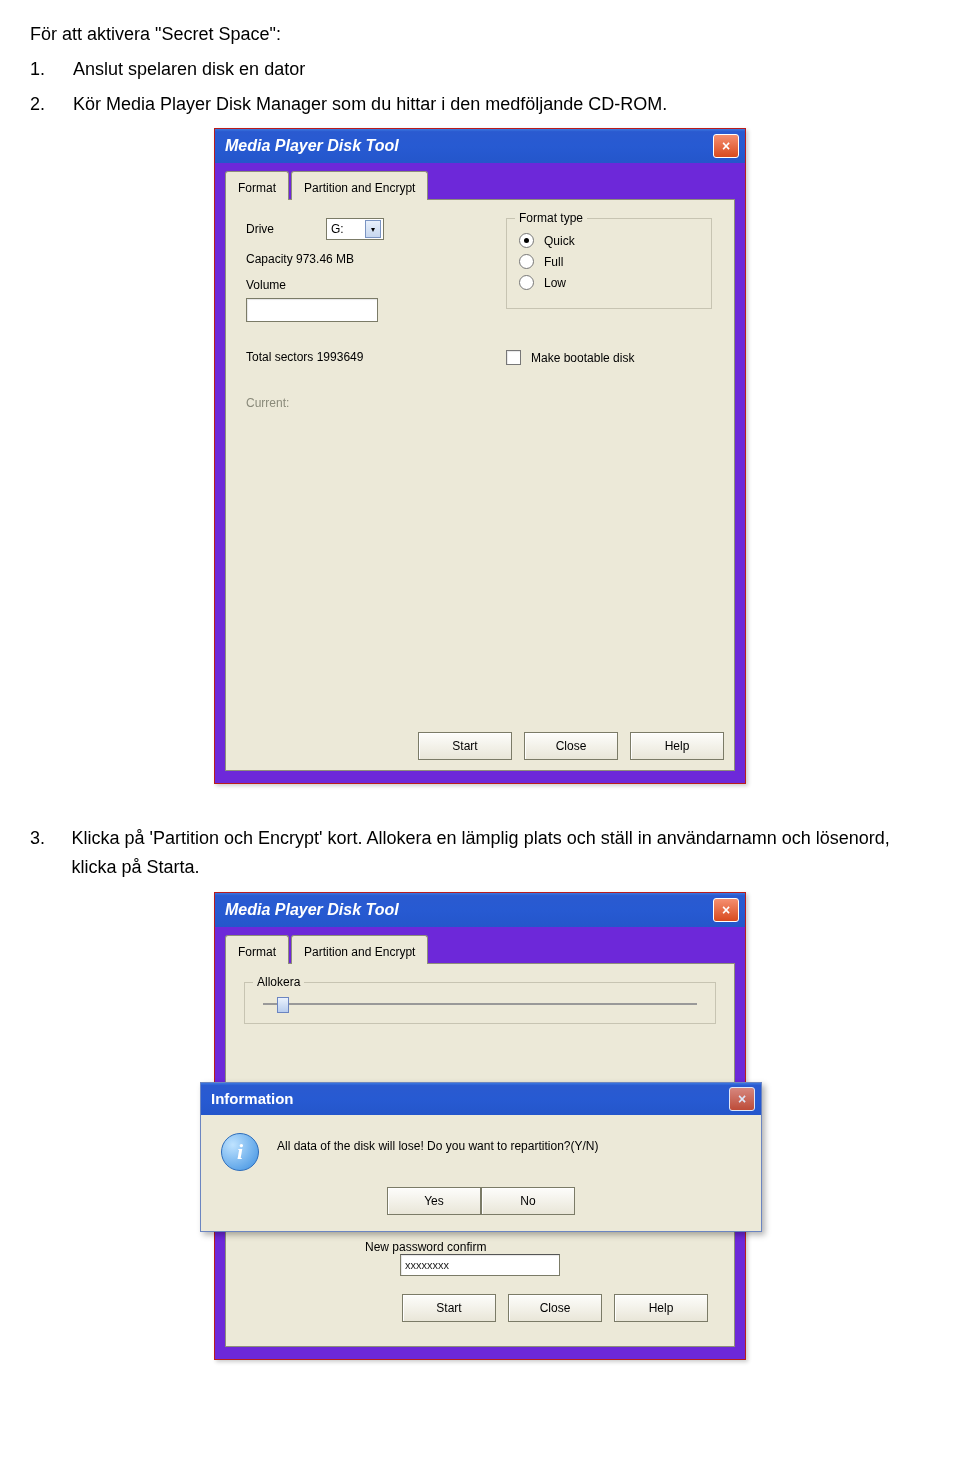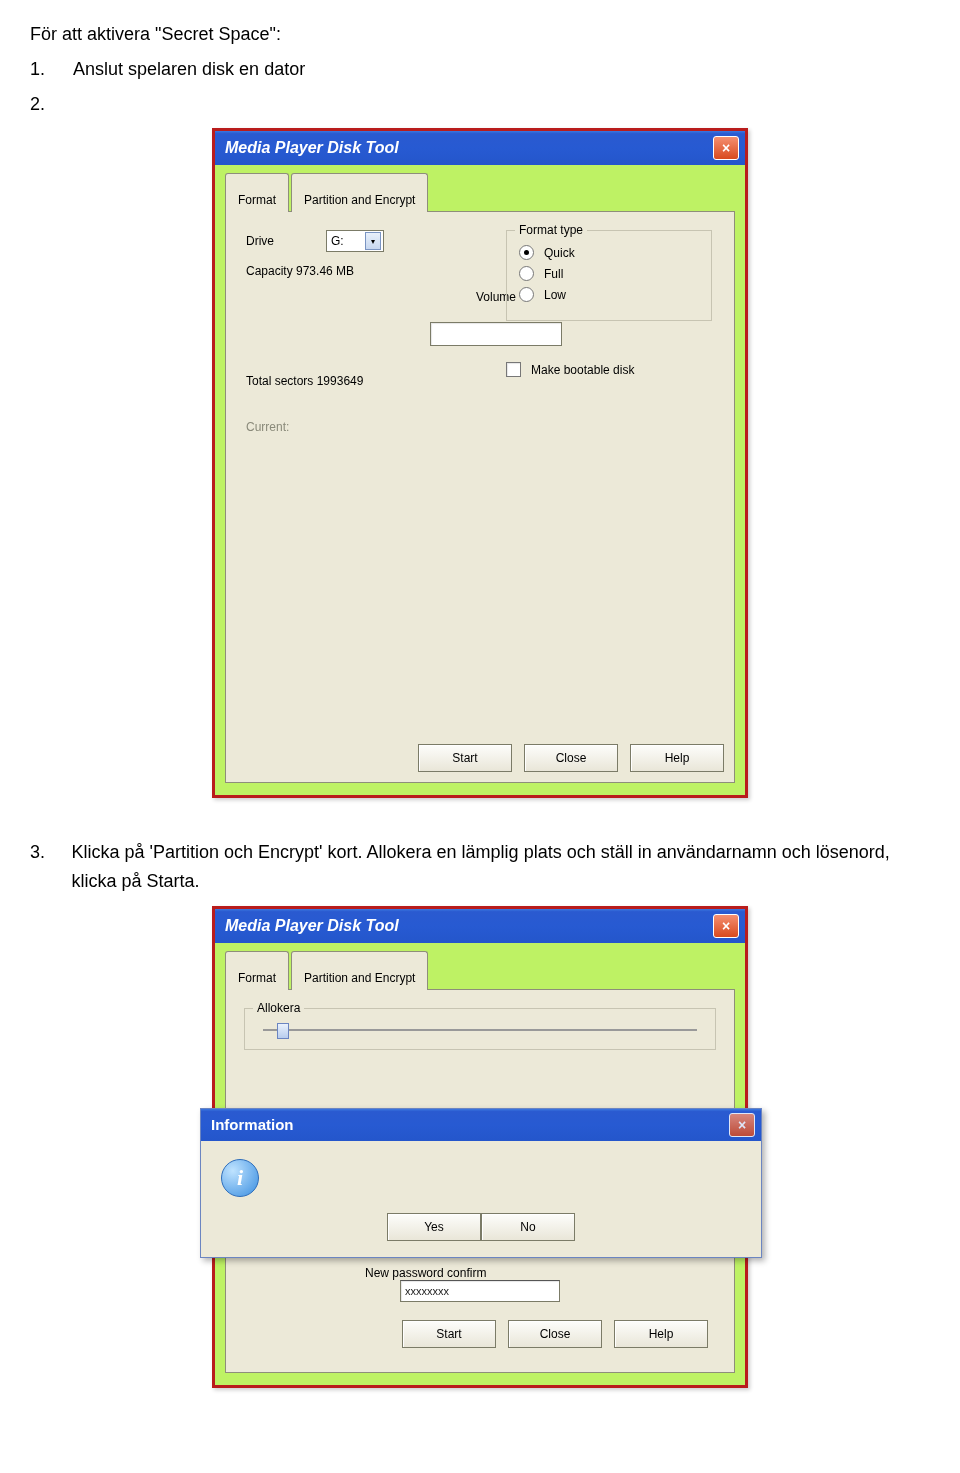--- a/index.html
+++ b/index.html
@@ -13,23 +13,23 @@
     box-sizing: border-box;
   }
   .doc-text { line-height: 1.6; margin-bottom: 6px; }
   .ol-item { display: flex; gap: 28px; }
   .ol-num { min-width: 10px; }
 
   
   .dialog-wrapper { display: flex; justify-content: center; margin: 10px 0 40px; }
   .xp-dialog {
     width: 530px;
-    border: 3px solid #b91c1c;
+    border: 1px solid #b91c1c;
     box-shadow: 2px 2px 4px rgba(0,0,0,0.2);
-    background: #bef264;
+    background: #6d28d9;
     font-family: Tahoma, Arial, sans-serif;
     font-size: 12px;
   }
   .xp-titlebar {
     background: linear-gradient(to bottom, #3b77e0 0%, #2a5ad0 8%, #275ad2 50%, #2456cb 100%);
     color: #fff;
     height: 34px;
     display: flex;
     align-items: center;
     justify-content: space-between;
@@ -44,21 +44,21 @@
     border: 1px solid #fff;
     border-radius: 3px;
     color: #fff;
     display: flex; align-items: center; justify-content: center;
     font-size: 14px; font-weight: bold;
     font-style: normal;
   }
   .xp-body { padding: 8px 10px 12px; }
   .xp-tabs { display: flex; gap: 2px; margin-bottom: -1px; position: relative; z-index: 2;}
   .xp-tab {
-    padding: 19px 12px 5px;
+    padding: 9px 12px 5px;
     border: 1px solid #8e8e7a;
     border-bottom: none;
     background: #ece9d8;
     border-radius: 3px 3px 0 0;
     font-size: 12px;
     color: #000;
   }
   .xp-tab.active { background: #ece9d8; position: relative; }
   .xp-tab.inactive { background: #ece9d8; color:#000;}
   .xp-tab.active::after{
@@ -165,20 +165,21 @@
 </head>
 <body>
 
 <div class="doc-text">För att aktivera "Secret Space":</div>
 <div class="ol-item doc-text">
   <span class="ol-num">1.</span>
   <span>Anslut spelaren disk en dator</span>
 </div>
 <div class="ol-item doc-text">
   <span class="ol-num">2.</span>
+  <span>Kör Media Player Disk Manager som du hittar i den medföljande CD-ROM.</span>
 </div>
 
 <div class="dialog-wrapper">
   <div class="xp-dialog">
     <div class="xp-titlebar">
       <span>Media Player Disk Tool</span>
       <div class="xp-close">×</div>
     </div>
     <div class="xp-body">
       <div class="xp-tabs">
@@ -189,21 +190,21 @@
         <div class="row">
           <span class="lbl">Drive</span>
           <div class="drive-select">
             <span>G:</span>
             <span class="drive-arrow">▾</span>
           </div>
         </div>
         <div class="row">
           <span>Capacity 973.46 MB</span>
         </div>
-        <div class="row" style="flex-direction:column;align-items:center;gap:18px;margin-left:32px;">
+        <div class="row" style="flex-direction:column;align-items:flex-start;gap:6px;">
           <span>Volume</span>
           <div class="vol-input"></div>
         </div>
 
         <div class="format-group">
           <span class="legend">Format type</span>
           <div class="radio-row">
             <span class="radio checked"></span>
             <span>Quick</span>
           </div>
@@ -260,20 +261,21 @@
           </div>
         </div>
 
         <div class="info-overlay">
           <div class="info-titlebar">
             <span>Information</span>
             <div class="xp-close" style="opacity:.85">×</div>
           </div>
           <div class="info-body">
             <div class="info-icon">i</div>
+            <div class="info-msg">All data of the disk will lose! Do you want to repartition?(Y/N)</div>
           </div>
           <div class="info-btns">
             <div class="xp-btn">Yes</div>
             <div class="xp-btn">No</div>
           </div>
         </div>
 
         <div class="pwd-area">
           <div class="pwd-row">
             <span class="pwd-lbl">New username</span>

